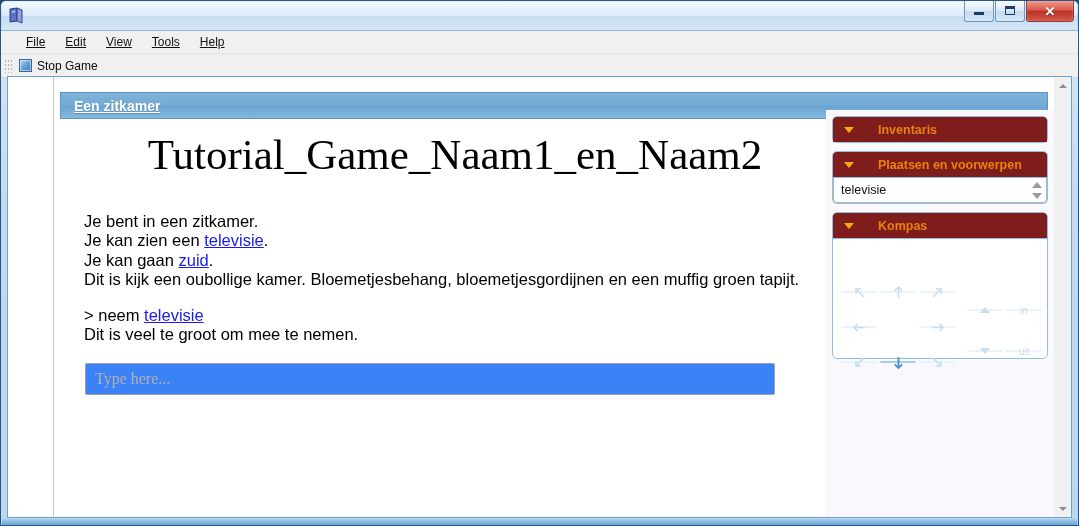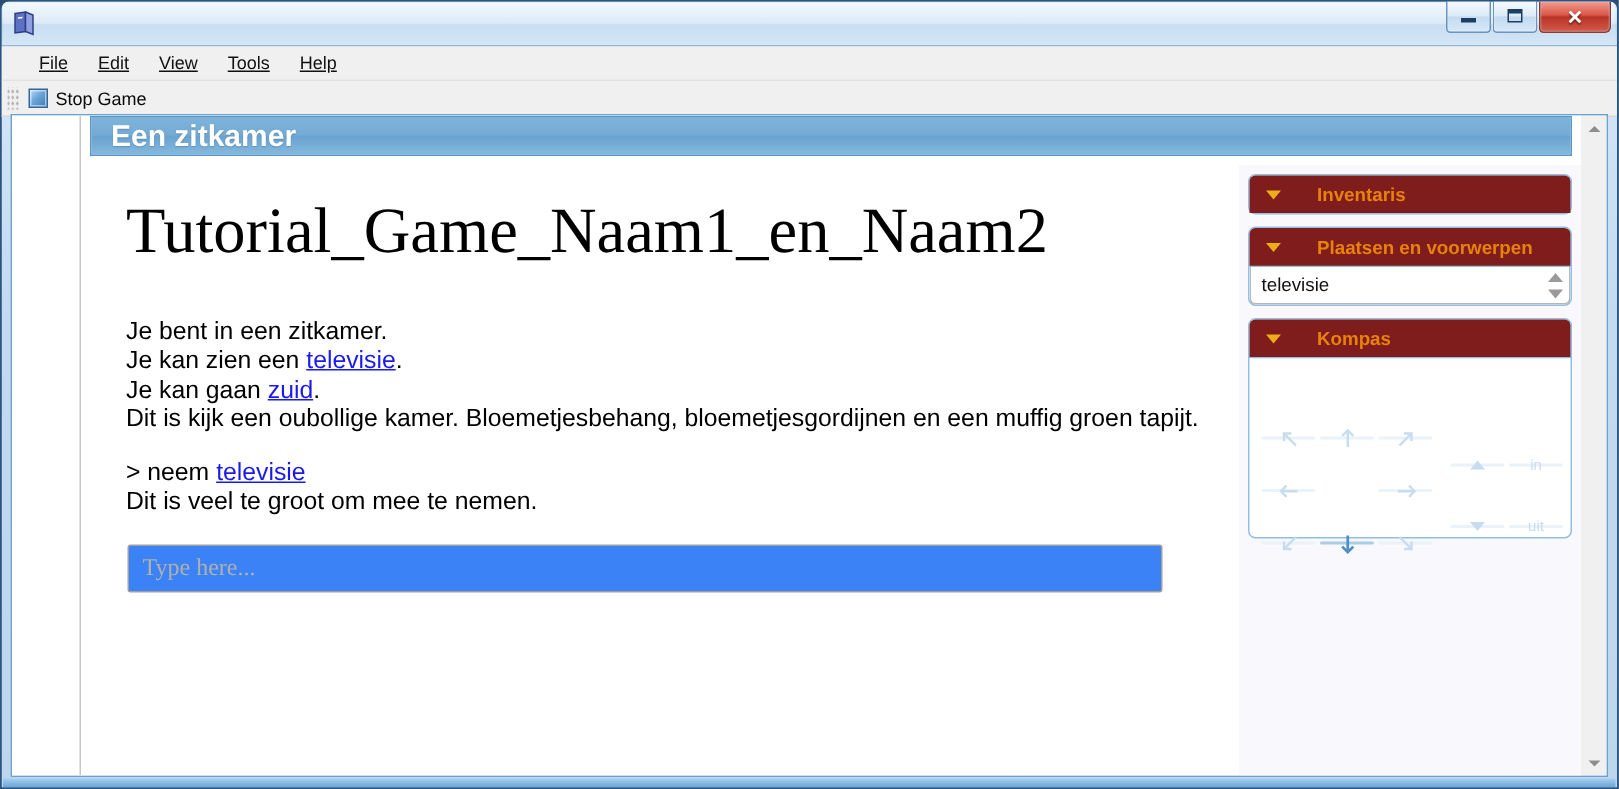--- a/index.html
+++ b/index.html
@@ -195,49 +195,51 @@
 
   .page {
     position: absolute;
     left: 46px; right: 0; top: 0; bottom: 0;
     background: #fff;
   }
 
   
   .room-header {
     position: absolute;
-    left: 6px; right: 6px; top: 0;
+    left: 6px; right: 6px; top: 15px;
     height: 27px;
     background: linear-gradient(180deg,#7fb3da 0%,#74aad4 48%,#6aa3d0 52%,#84b9de 100%);
     border: 1px solid #5d96c4;
     color: #ffffff;
-    font-size: 20px;
+    font-size: 14px;
     font-weight: bold;
     line-height: 27px;
     padding-left: 13px;
     box-sizing: border-box;
     text-shadow: 0 1px 1px rgba(0,0,0,.18);
+    text-decoration: underline;
   }
 
   
   .main-col {
     position: absolute;
     left: 6px;
     top: 33px;
     right: 228px;
     bottom: 0;
     padding: 0;
   }
   .game-title {
     font-family: "Liberation Serif", serif;
     font-size: 43px;
     color: #000;
     margin: 20px 0 0 24px;
     line-height: 1.18;
     white-space: nowrap;
+    text-align: center;
   }
   .game-text {
     font-family: Liberation Sans, sans-serif;
     font-size: 16.5px;
     line-height: 19.5px;
     color: #000;
     margin: 31px 0 0 24px;
   }
   .game-text p { margin: 0 0 16px 0; }
   .game-text p:last-child { margin-bottom: 0; }

